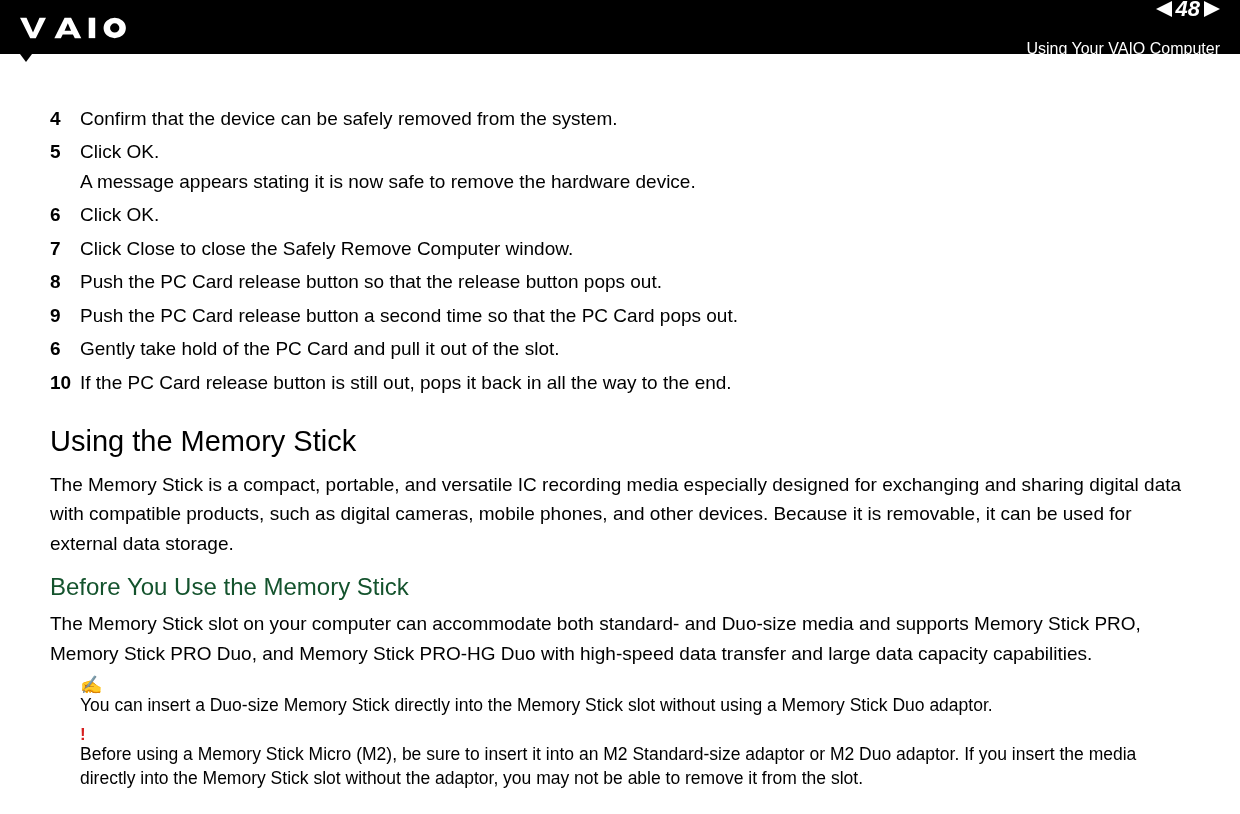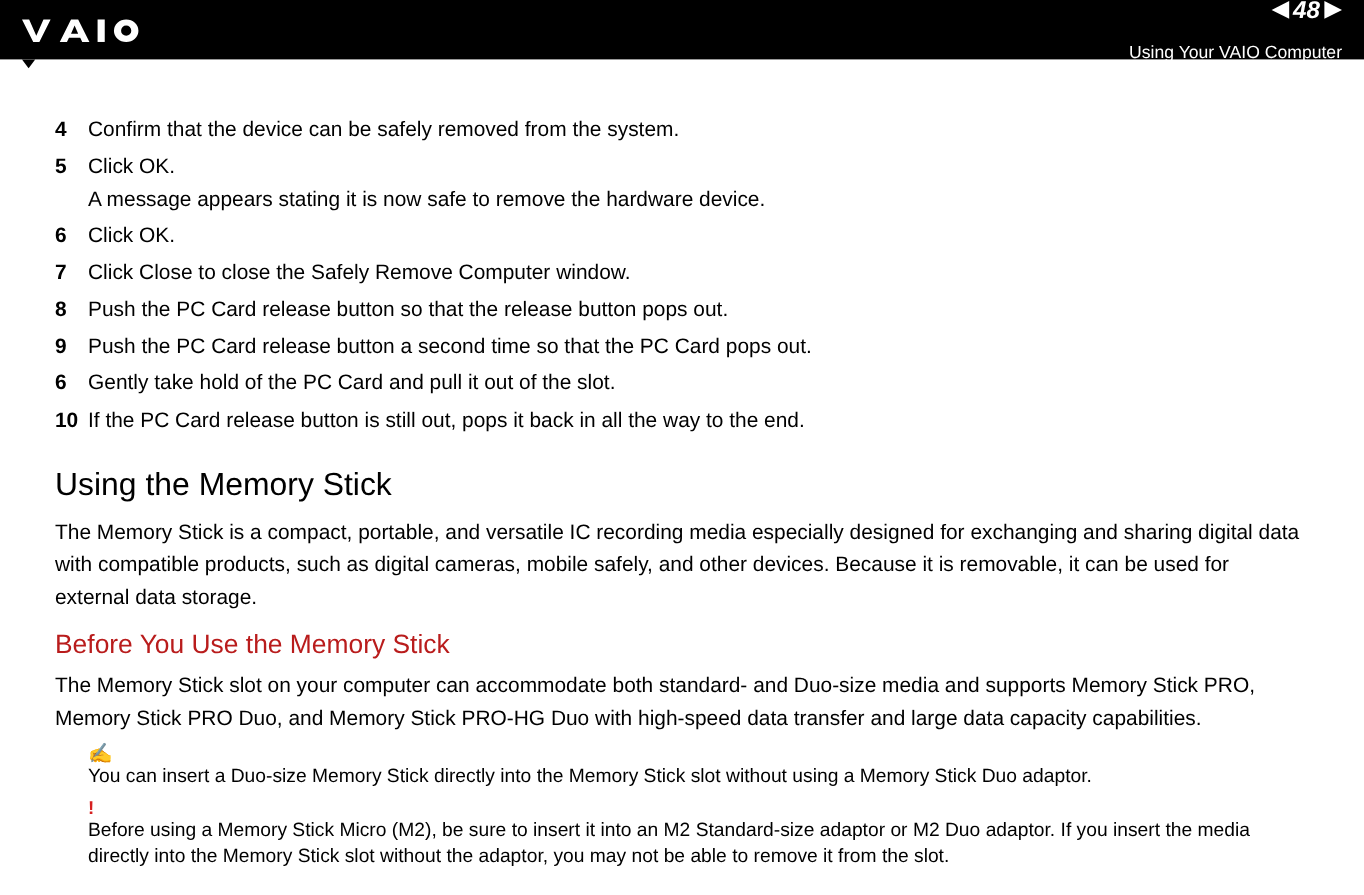--- a/index.html
+++ b/index.html
@@ -102,21 +102,21 @@
     }
     .h2 {
       font-size: 29px;
       font-weight: normal;
       margin-bottom: 6px;
       margin-top: 18px;
     }
     .h3 {
       font-size: 24px;
       font-weight: normal;
-      color: #b91c1c;
+      color: #14532d;
       margin-top: 10px;
       margin-bottom: 4px;
     }
     .para {
       margin-bottom: 8px;
     }
     .note-block {
       margin-left: 30px;
       margin-top: 8px;
       font-family: Arial, Helvetica, sans-serif;
@@ -191,21 +191,21 @@
       <div class="step-num">6</div>
       <div class="step-text">Gently take hold of the PC Card and pull it out of the slot.</div>
     </div>
     <div class="step">
       <div class="step-num">10</div>
       <div class="step-text">If the PC Card release button is still out, pops it back in all the way to the end.</div>
     </div>
   </div>
 
   <div class="h2">Using the Memory Stick</div>
-  <div class="para">The Memory Stick is a compact, portable, and versatile IC recording media especially designed for exchanging and sharing digital data with compatible products, such as digital cameras, mobile safely, and other devices. Because it is removable, it can be used for external data storage.</div>
+  <div class="para">The Memory Stick is a compact, portable, and versatile IC recording media especially designed for exchanging and sharing digital data with compatible products, such as digital cameras, mobile phones, and other devices. Because it is removable, it can be used for external data storage.</div>
 
   <div class="h3">Before You Use the Memory Stick</div>
   <div class="para">The Memory Stick slot on your computer can accommodate both standard- and Duo-size media and supports Memory Stick PRO, Memory Stick PRO Duo, and Memory Stick PRO-HG Duo with high-speed data transfer and large data capacity capabilities.</div>
 
   <div class="note-block">
     <div class="note-icon">✍</div>
     <div class="note-text">You can insert a Duo-size Memory Stick directly into the Memory Stick slot without using a Memory Stick Duo adaptor.</div>
   </div>
 
   <div class="note-block">

